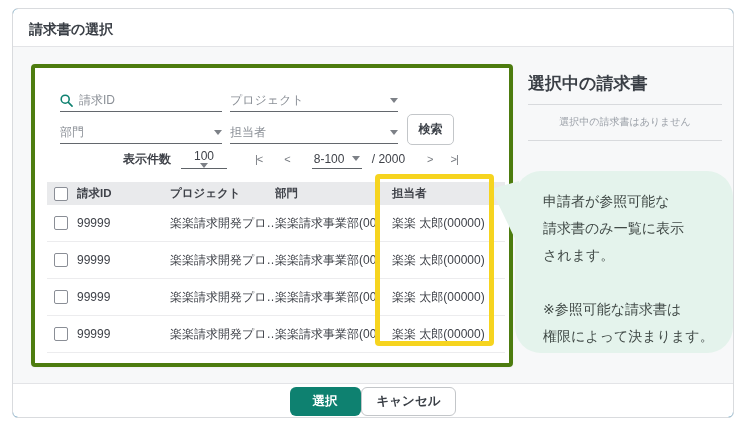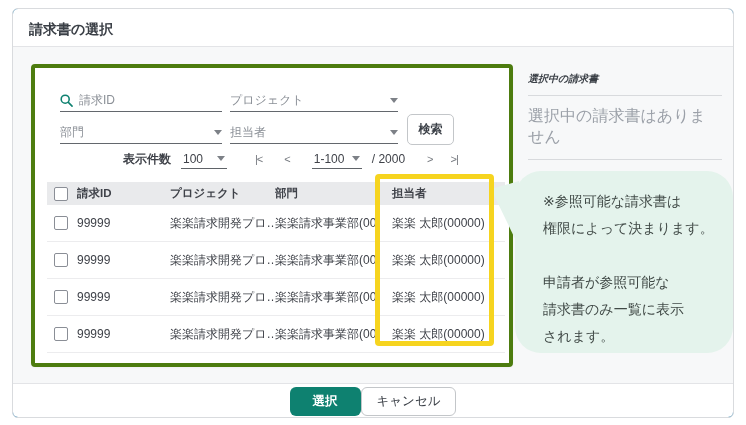--- a/index.html
+++ b/index.html
@@ -31,21 +31,21 @@
   .btn-search { position:absolute; left:372px; top:46px; width:47px; height:31px;
     background:#ffffff; border:1px solid #c3c6c9; border-radius:5px;
     font-size:12px; font-weight:bold; color:#3a3f46; display:flex;
     align-items:center; justify-content:center; cursor:pointer; }
 
   .pagination { position:absolute; left:88px; top:80px; height:22px;
     display:flex; align-items:center; font-size:12px; color:#3f4249; }
   .pg-label { font-weight:bold; }
   .pg-select { display:flex; align-items:center; justify-content:space-between;
     border-bottom:1px solid #5f6368; height:20px; padding:0 2px; cursor:pointer; }
-  .pg-size { width:46px; margin-left:10px; }
+  .pg-size { width:46px; margin-left:10px;flex-direction:column; }
   .pg-range { width:50px; margin-left:22px; }
   .pg-btn { color:#75797f; font-size:11px; letter-spacing:-1px; cursor:pointer; }
   .pg-first { margin-left:28px; }
   .pg-prev { margin-left:22px; }
   .pg-total { margin-left:10px; }
   .pg-next { margin-left:22px; }
   .pg-last { margin-left:18px; }
 
   
   .table { position:absolute; left:12px; top:114px; width:458px; font-size:12px; }
@@ -60,38 +60,38 @@
   .col-person { width:125px; padding-left:12px; }
   .checkbox { width:14px; height:14px; border:1.5px solid #8a8e96; border-radius:2px;
     background:#ffffff; cursor:pointer; flex:0 0 auto; }
 
   
   .highlight { position:absolute; left:362px; top:127px; width:119px; height:172px;
     border:5px solid #f6d41f; border-radius:4px; z-index:5; pointer-events:none; }
 
   
   .selected-panel { position:absolute; left:515px; top:25px; width:194px; }
-  .selected-title { font-size:10px; font-weight:bold; color:#3a3f46;font-style:italic; }
+  .selected-title { font-size:17px; font-weight:bold; color:#3a3f46; }
   .sep { border:none; border-top:1px solid #d8dadd; margin-top:9px; }
-  .selected-empty { font-size:16px; color:#9ba0a8; text-align:left; padding:10px 0 11px 0;font-family:Liberation Mono, monospace; }
+  .selected-empty { font-size:10px; color:#9ba0a8; text-align:center; padding:10px 0 11px 0;font-family:Liberation Mono, monospace; }
 
   
   .bubble { position:absolute; left:502px; top:124px; width:218px; height:182px;
     background:#e4f3ec; border-radius:26px; padding:17px 14px 14px 28px; z-index:2; }
   .bubble p { font-size:14px; line-height:27px; color:#414a47; white-space:pre-line; }
   .bubble p + p { margin-top:27px; }
   .bubble-tail { position:absolute; left:478px; top:134px; z-index:1; }
 
   .card-footer { height:36px; background:#ffffff; border-top:1px solid #e3e4e7;
     display:flex; align-items:center; justify-content:center; }
   .btn-primary { background:#0e8170; color:#ffffff; border:none; border-radius:6px;
     font-size:12.5px; font-weight:bold; padding:6px 23px; cursor:pointer;
     font-family:inherit; }
   .btn-secondary { background:#ffffff; color:#3a3f46; border:1px solid #c3c6c9;
-    border-radius:6px; font-size:12.5px; font-weight:normal; padding:5px 15px;
+    border-radius:6px; font-size:12.5px; font-weight:bold; padding:5px 15px;
     cursor:pointer; font-family:inherit; }
 </style>
 </head>
 <body>
 
 <div class="card">
 
   <div class="card-header">
     <span class="card-title">請求書の選択</span>
   </div>
@@ -127,21 +127,21 @@
 
       <div class="pagination">
         <span class="pg-label">表示件数</span>
         <span class="pg-select pg-size">
           <span>100</span>
           <span class="caret"></span>
         </span>
         <span class="pg-btn pg-first">|&lt;</span>
         <span class="pg-btn pg-prev">&lt;</span>
         <span class="pg-select pg-range">
-          <span>1-100</span>
+          <span>8-100</span>
           <span class="caret"></span>
         </span>
         <span class="pg-total">/ 2000</span>
         <span class="pg-btn pg-next">&gt;</span>
         <span class="pg-btn pg-last">&gt;|</span>
       </div>
 
       <div class="table">
         <div class="thead">
           <span class="cell col-check">
@@ -198,25 +198,25 @@
       <div class="selected-title">選択中の請求書</div>
       <hr class="sep">
       <div class="selected-empty">選択中の請求書はありません</div>
       <hr class="sep" style="margin-top:0;">
     </div>
 
     <svg class="bubble-tail" width="28" height="66" viewBox="0 0 28 66">
       <polygon points="0,8 28,0 28,66" fill="#e4f3ec"></polygon>
     </svg>
     <div class="bubble">
-      <p>※参照可能な請求書は
-権限によって決まります。</p>
       <p>申請者が参照可能な
 請求書のみ一覧に表示
 されます。</p>
+      <p>※参照可能な請求書は
+権限によって決まります。</p>
     </div>
 
   </div>
 
   <div class="card-footer">
     <button class="btn-primary">選択</button>
     <button class="btn-secondary">キャンセル</button>
   </div>
 
 </div>

